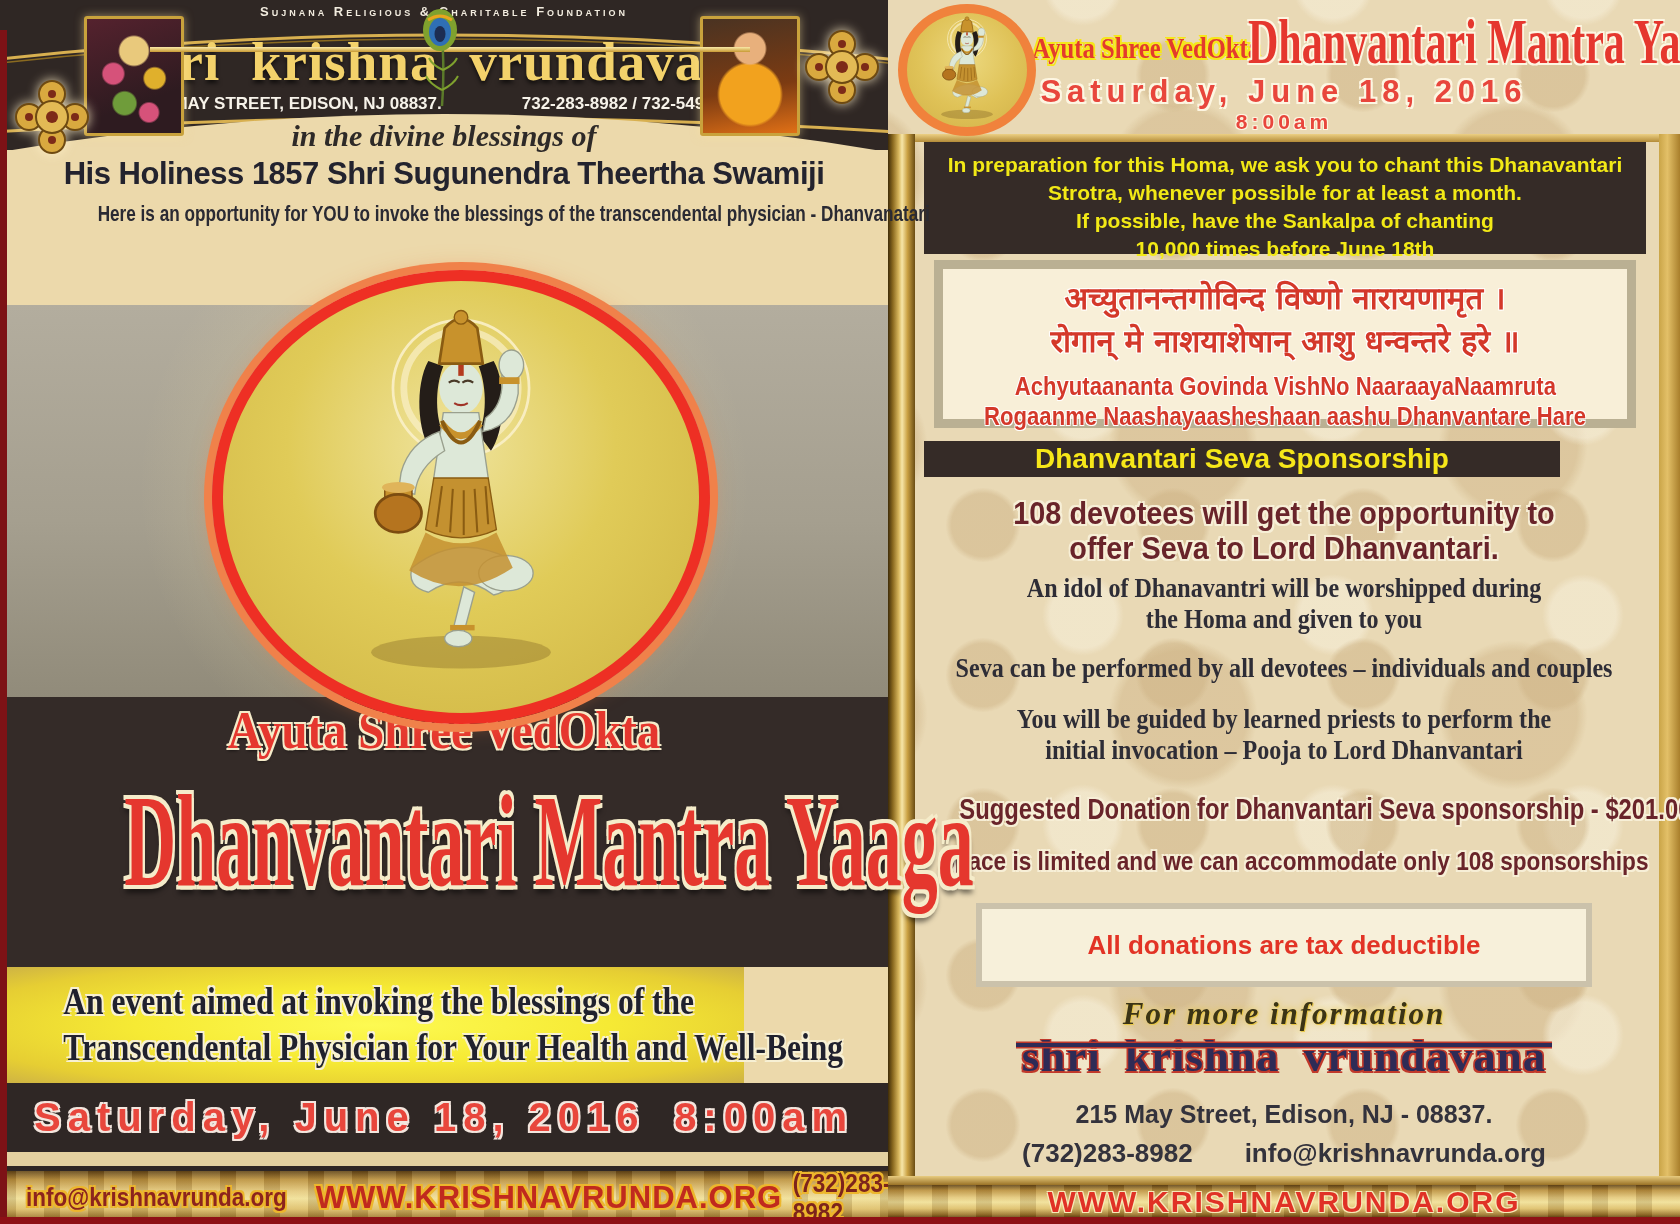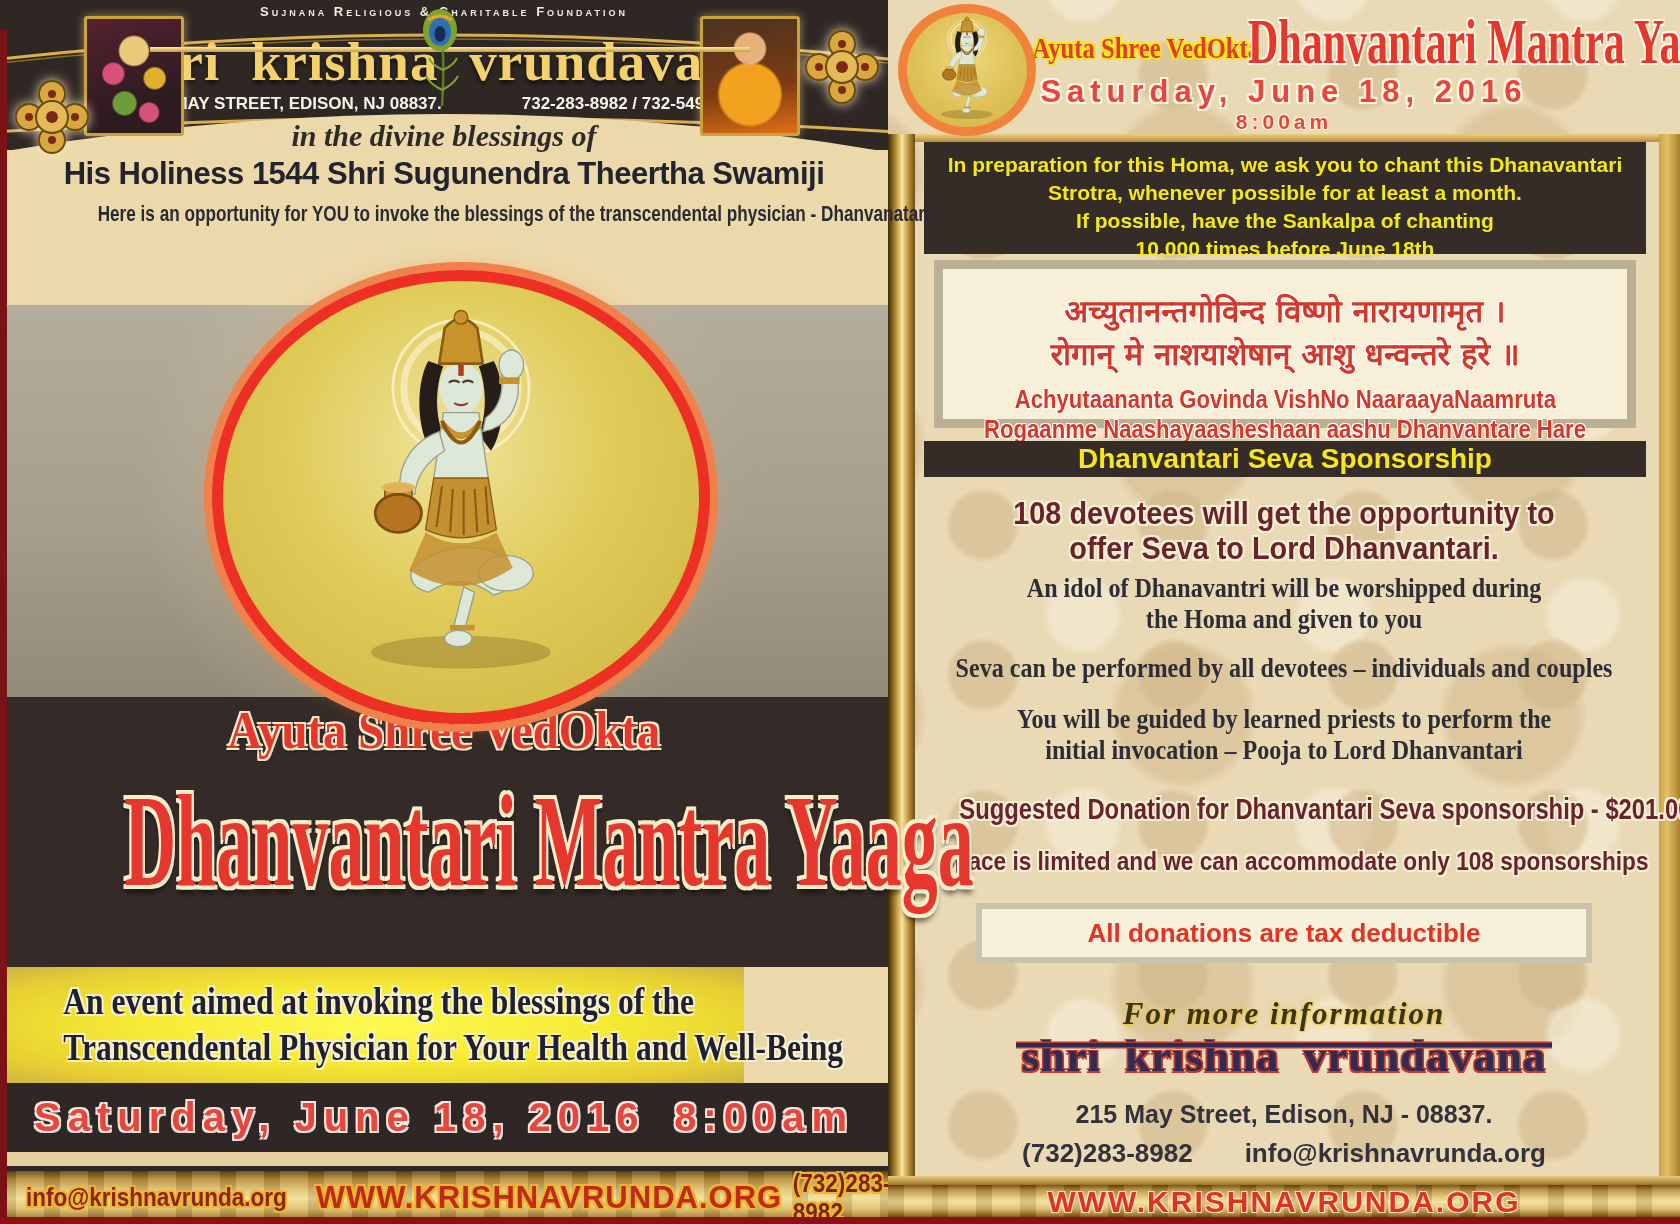--- a/index.html
+++ b/index.html
@@ -114,43 +114,43 @@
       background:linear-gradient(90deg,#b08a33 0%,#e3c univ068 0,#e3c068 30%,#caa548 60%,#8a691f 100%);
       background:linear-gradient(90deg,#caa548 0%,#e3c068 40%,#a97f2c 100%);}
   .rf-rail{position:absolute;left:27px;top:134px;width:744px;height:8px;
            background:linear-gradient(180deg,#ecd084,#b48c38);}
   .rf-darkbox1{position:absolute;left:36px;top:142px;width:722px;height:112px;background:#352b27;
                display:flex;flex-direction:column;align-items:center;padding-top:9px;box-sizing:border-box;}
   .rf-darkbox1 div{font-size:21px;font-weight:bold;color:#f2e916;line-height:1.33;white-space:nowrap;}
   .rf-gapline{height:14px;}
   .rf-sanskritbox{position:absolute;left:46px;top:260px;width:702px;height:168px;box-sizing:border-box;
                   border:9px solid #bab093;background:#f8efd8;display:flex;flex-direction:column;
-                  align-items:center;padding-top:21px;}
+                  align-items:center;padding-top:8px;}
   .rf-shloka{font-family:"DejaVu Sans",sans-serif;font-size:31px;font-weight:bold;color:#d4382a;
              line-height:1.4;white-space:nowrap;
              text-shadow:-1px -1px 0 #fff,1px -1px 0 #fff,-1px 1px 0 #fff,1px 1px 0 #fff;}
   .rf-translit{font-size:26px;font-weight:bold;color:#d4382a;line-height:1.15;white-space:nowrap;
                transform:scaleX(.85);
                text-shadow:-1px -1px 0 #fff,1px -1px 0 #fff,-1px 1px 0 #fff,1px 1px 0 #fff;}
-  .rf-sevaband{position:absolute;left:36px;top:441px;width:722px;height:36px;background:#352b27;
+  .rf-sevaband{position:absolute;left:36px;top:441px;width:636px;height:36px;background:#352b27;
                display:flex;align-items:center;justify-content:center;}
   .rf-sevaband div{font-size:28px;font-weight:bold;color:#f6e719;}
   .cream-outline{text-shadow:-2px -2px 0 #f7efd7,2px -2px 0 #f7efd7,-2px 2px 0 #f7efd7,2px 2px 0 #f7efd7;}
   .rf-lead{top:496px;font-size:31px;font-weight:bold;color:#69242a;line-height:1.13;
            transform:scaleX(.93);transform-origin:50% 0;white-space:nowrap;}
   .serifp{font-family:"Liberation Serif",serif;font-weight:bold;font-size:28px;color:#2e2d36;
           line-height:1.12;transform:scaleX(.86);transform-origin:50% 0;white-space:nowrap;}
   .rf-p1{top:572px;}
   .rf-p2{top:652px;}
   .rf-p3{top:703px;}
   .rf-donation{top:793px;font-size:29px;font-weight:bold;color:#69242a;transform:scaleX(.82);
                transform-origin:50% 0;white-space:nowrap;}
   .rf-space{top:846px;font-size:26px;font-weight:bold;color:#69242a;transform:scaleX(.87);
             transform-origin:50% 0;white-space:nowrap;}
-  .rf-taxbox{position:absolute;left:88px;top:903px;width:616px;height:60px;box-sizing:border-box;
+  .rf-taxbox{position:absolute;left:88px;top:903px;width:616px;height:84px;box-sizing:border-box;
              border:6px solid #cbc2ab;background:#f7f0da;display:flex;flex-direction:column;
              align-items:center;justify-content:center;}
   .rf-taxbox div{font-size:26px;font-weight:bold;color:#e23325;line-height:1.25;}
   .rf-moreinfo{top:996px;font-family:"Liberation Serif",serif;font-style:italic;font-weight:bold;
                font-size:31px;color:#3b3415;letter-spacing:2px;
                text-shadow:0 0 7px #e8c84a,1px 1px 0 #e8c84a;}
   .rf-org{top:1030px;font-family:"Liberation Serif",serif;font-weight:bold;font-size:45px;color:#2e2b56;
           letter-spacing:1px;word-spacing:12px;z-index:3;
           text-shadow:-1.5px -1.5px 0 #c0392b,1.5px -1.5px 0 #c0392b,-1.5px 1.5px 0 #c0392b,1.5px 1.5px 0 #c0392b;}
   .rf-org-bar{left:128px;top:1043px;width:536px;height:4px;background:#2e2b56;z-index:4;
@@ -261,21 +261,21 @@
     </div>
 
     <svg class="abs lf-arch" width="888" height="40">
       <path d="M0,40 Q444,-36 888,40 Z" fill="#ecd9ab"></path>
     </svg>
 
     <div class="lf-cream"></div>
     <div class="lf-gray"></div>
 
     <div class="abs ctr lf-blessing">in the divine blessings of</div>
-    <div class="abs ctr lf-holiness">His Holiness 1544 Shri Sugunendra Theertha Swamiji</div>
+    <div class="abs ctr lf-holiness">His Holiness 1857 Shri Sugunendra Theertha Swamiji</div>
     <div class="abs ctr lf-opp">Here is an opportunity for YOU to invoke the blessings of the transcendental physician -  Dhanvanatari</div>
     <div class="abs ctr lf-performs">performs</div>
 
     <div class="deity-circle">
       <svg class="deity-svg" width="300" height="392" viewBox="0 0 220 288">
           <use href="#deity"></use>
         </svg>
     </div>
 
     <div class="lf-titleband"></div>

